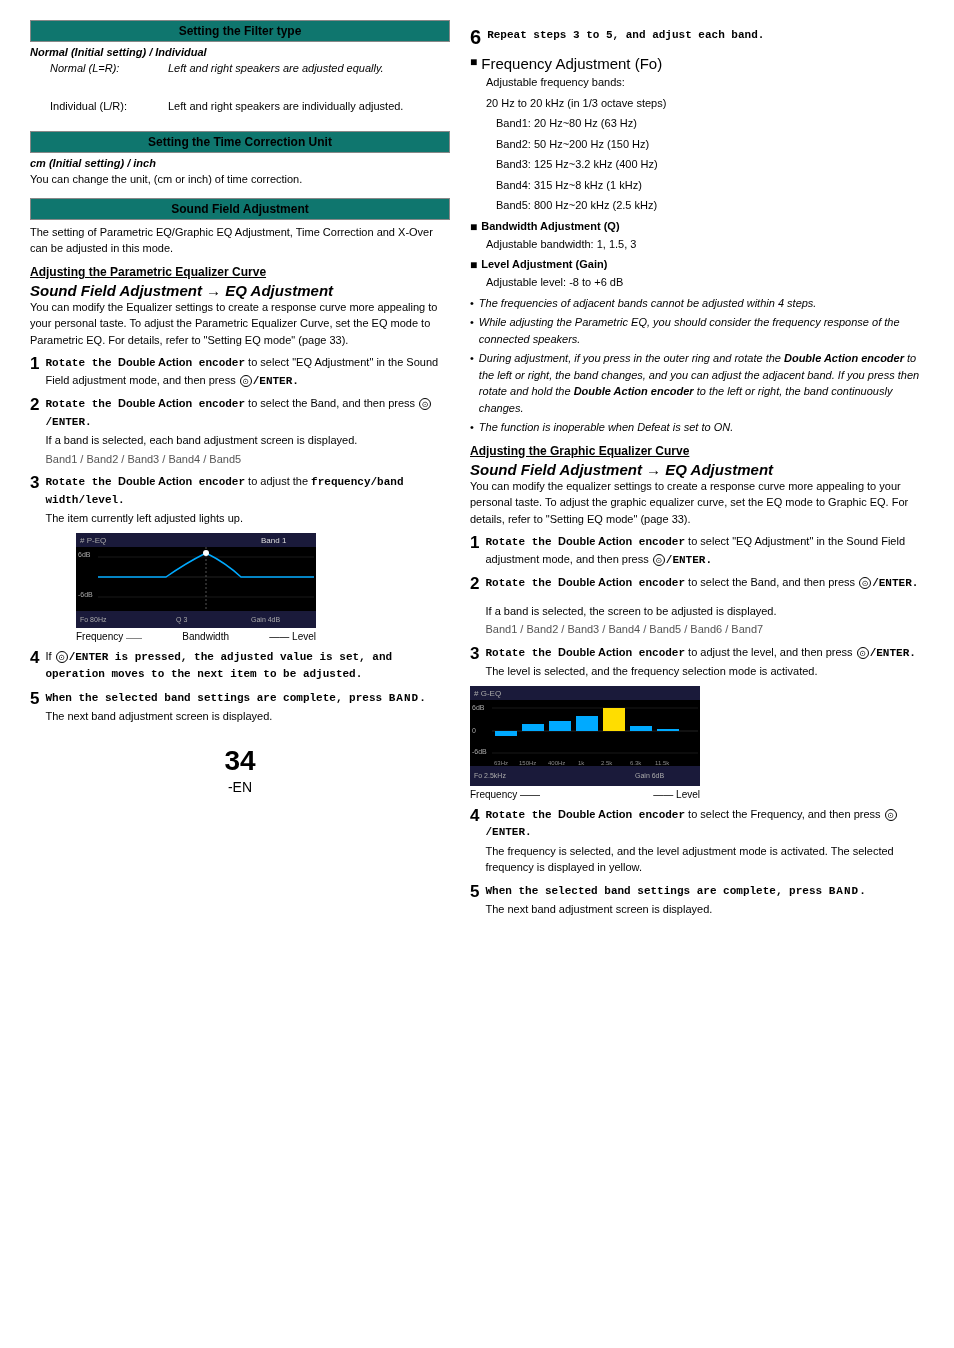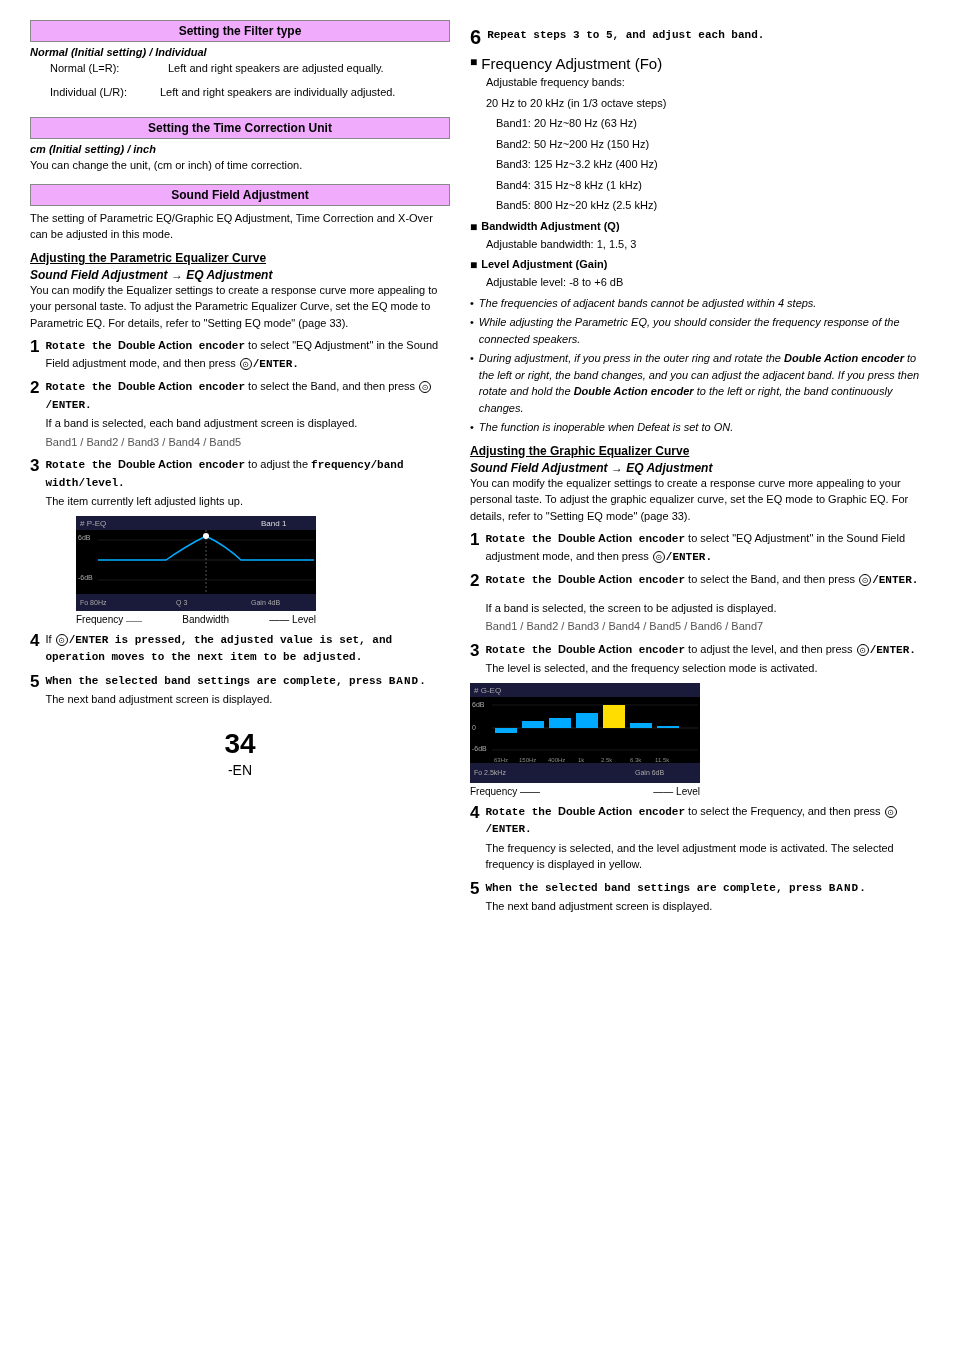--- a/index.html
+++ b/index.html
@@ -18,21 +18,21 @@
     }
     .left-col {
       width: 420px;
       flex-shrink: 0;
     }
     .right-col {
       flex: 1;
     }
     .section-box {
       border: 1.5px solid #888;
-      background: #f0abfc;
+      background: #0f766e;
       padding: 3px 8px;
       margin-bottom: 4px;
       text-align: center;
       font-size: 12px;
       font-weight: bold;
     }
     .italic-bold {
       font-style: italic;
       font-weight: bold;
       font-size: 11px;
@@ -73,21 +73,21 @@
     }
     .underline-heading {
       text-decoration: underline;
       font-weight: bold;
       font-size: 12px;
       margin: 8px 0 3px 0;
     }
     .arrow-text {
       font-style: italic;
       font-weight: bold;
-      font-size: 12px;
+      font-size: 15px;
     }
     .enter-icon {
       display: inline-block;
       width: 12px;
       height: 12px;
       border: 1px solid #000;
       border-radius: 50%;
       font-size: 8px;
       text-align: center;
       line-height: 12px;
@@ -132,25 +132,25 @@
 </head>
 <body>
 
 <div class="page-layout">
 
   <div class="left-col">
 
     <div class="section-box">Setting the Filter type</div>
     <p class="italic-bold">Normal (Initial setting) / Individual</p>
     <div class="indent-block">
-      <div style="display:flex; gap:8px; margin-bottom:6px;">
+      <div style="display:flex; gap:8px; margin-bottom:20px;font-style:italic;">
         <span style="min-width:110px; font-weight:normal;">Normal (L=R):</span>
         <span>Left and right speakers are adjusted equally.</span>
       </div>
-      <div style="display:flex; ">
+      <div style="display:flex; gap:8px;">
         <span style="min-width:110px; font-weight:normal;">Individual (L/R):</span>
         <span>Left and right speakers are individually adjusted.</span>
       </div>
     </div>
 
     <div class="section-box" style="margin-top:16px;">Setting the Time Correction Unit</div>
     <p class="italic-bold">cm (Initial setting) / inch</p>
     <p class="body-text">You can change the unit, (cm or inch) of time correction.</p>
 
     <div class="section-box" style="margin-top:10px;">Sound Field Adjustment</div>

